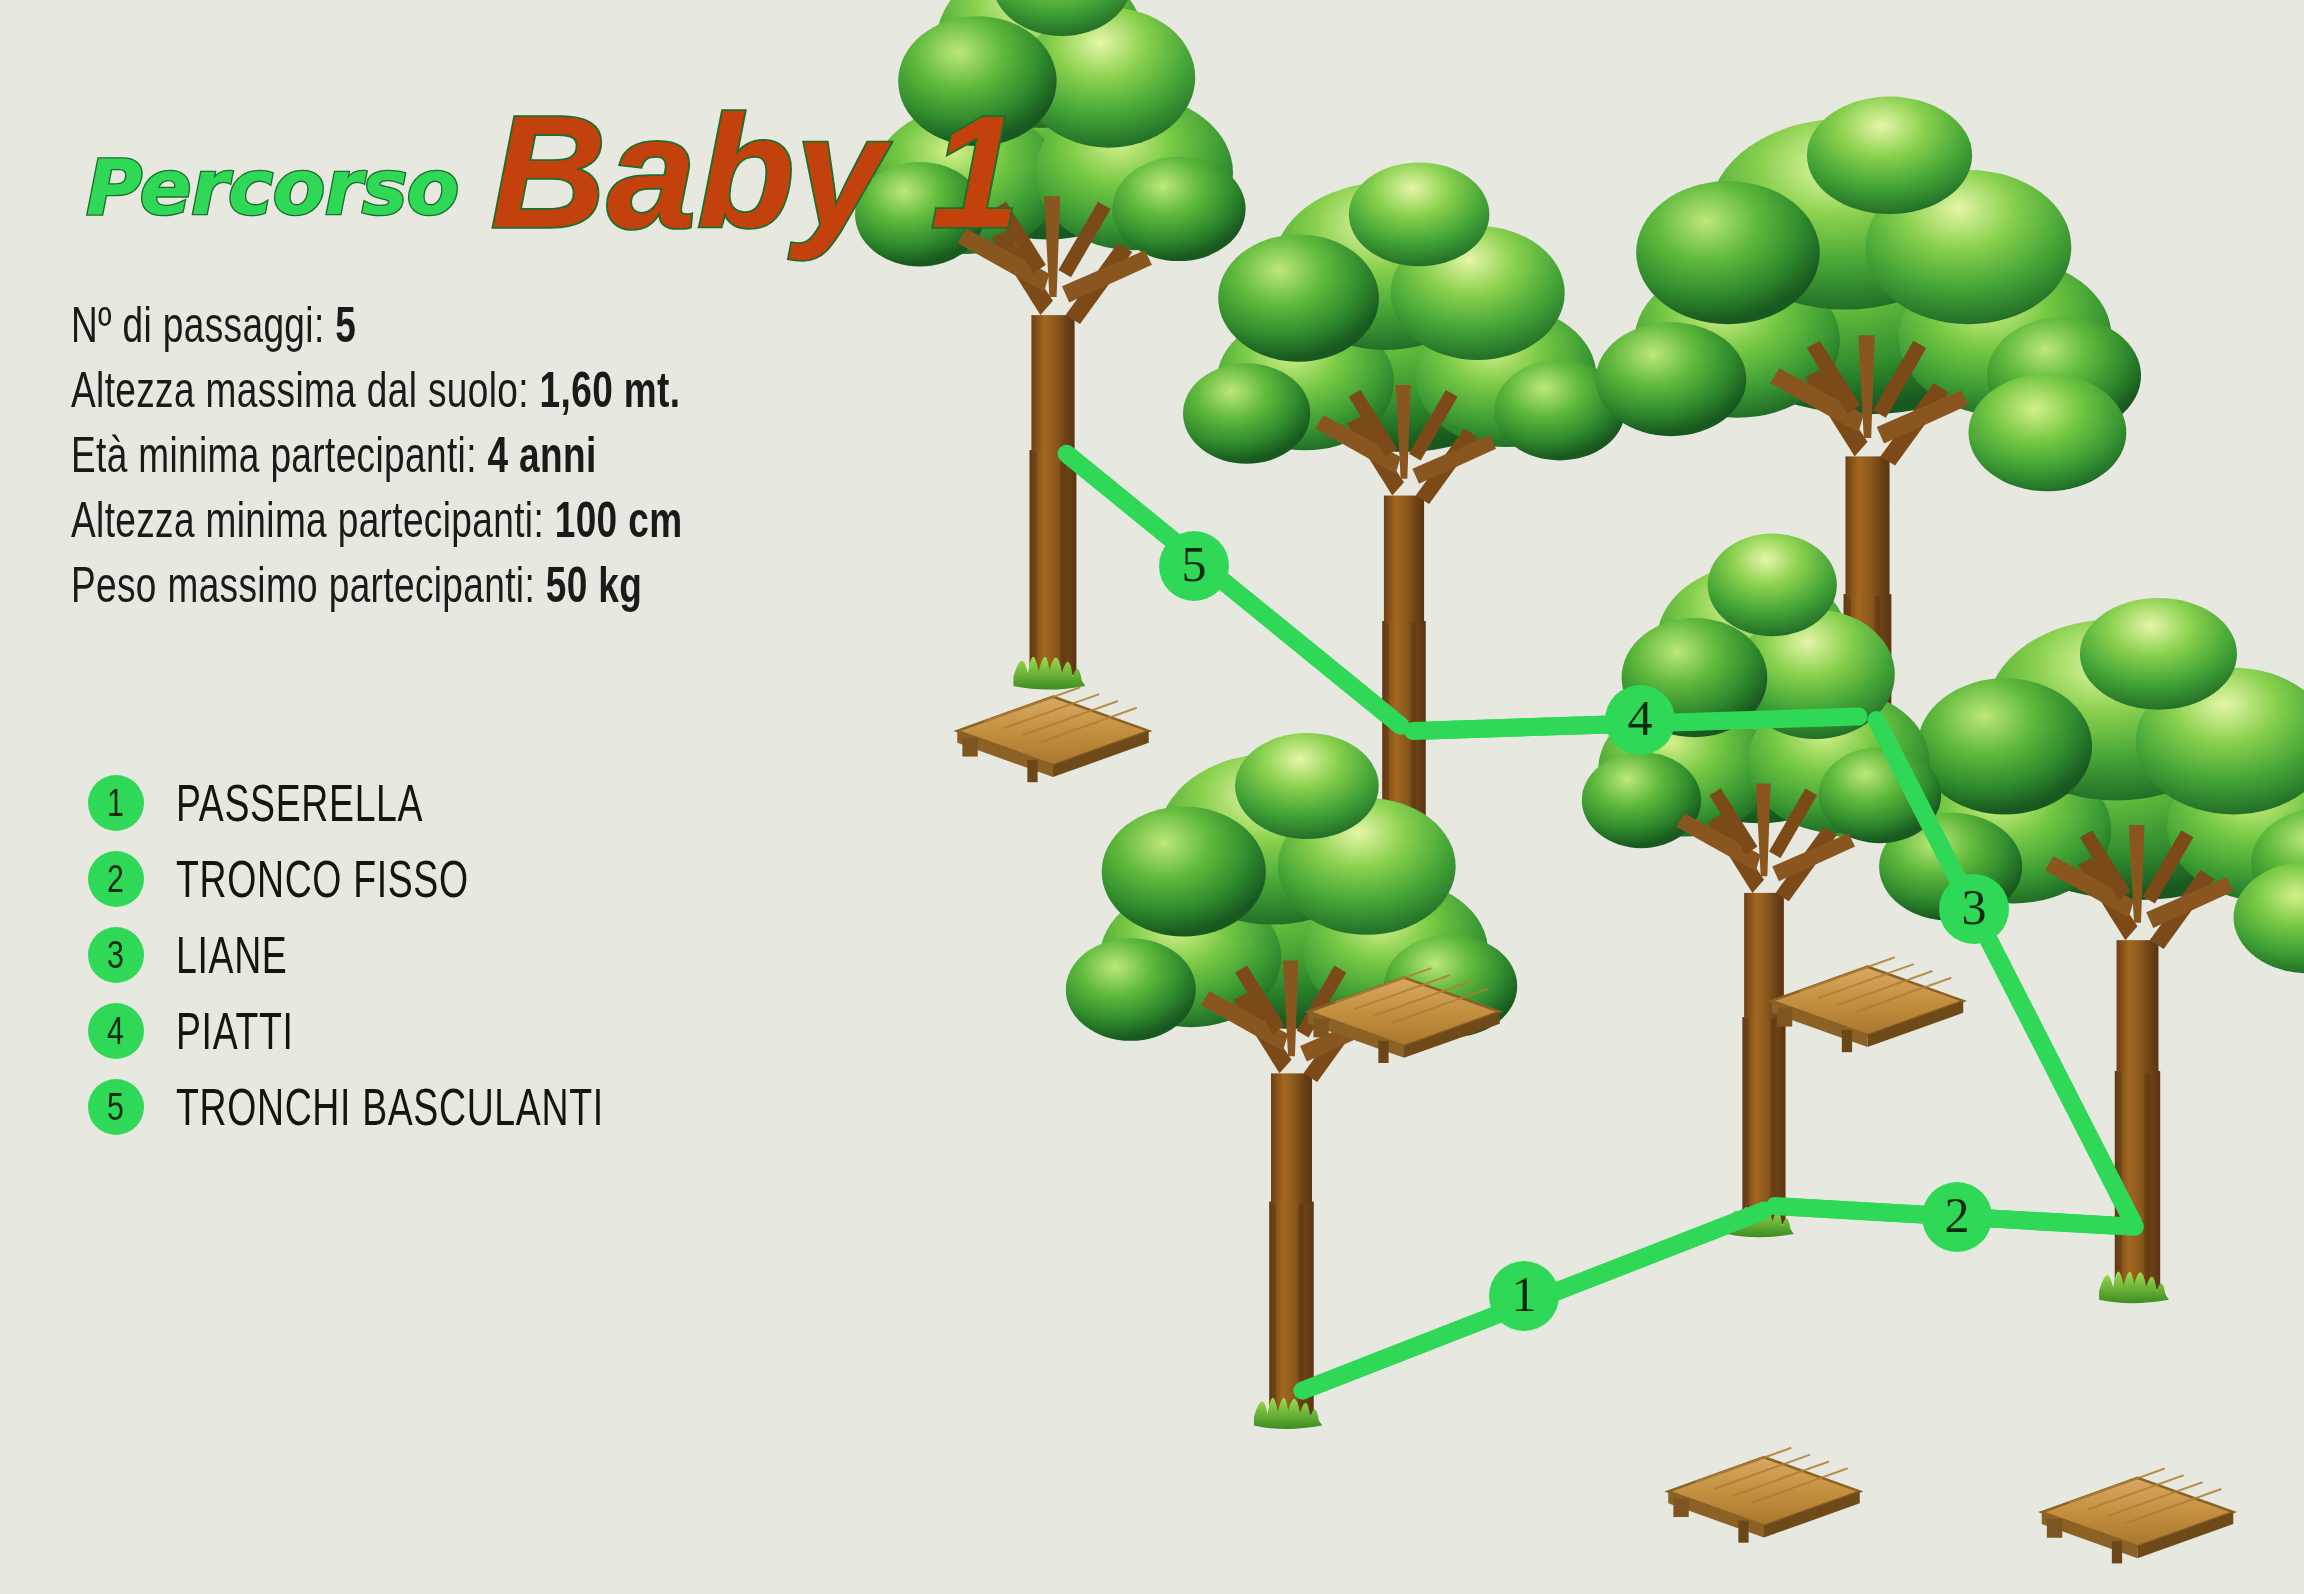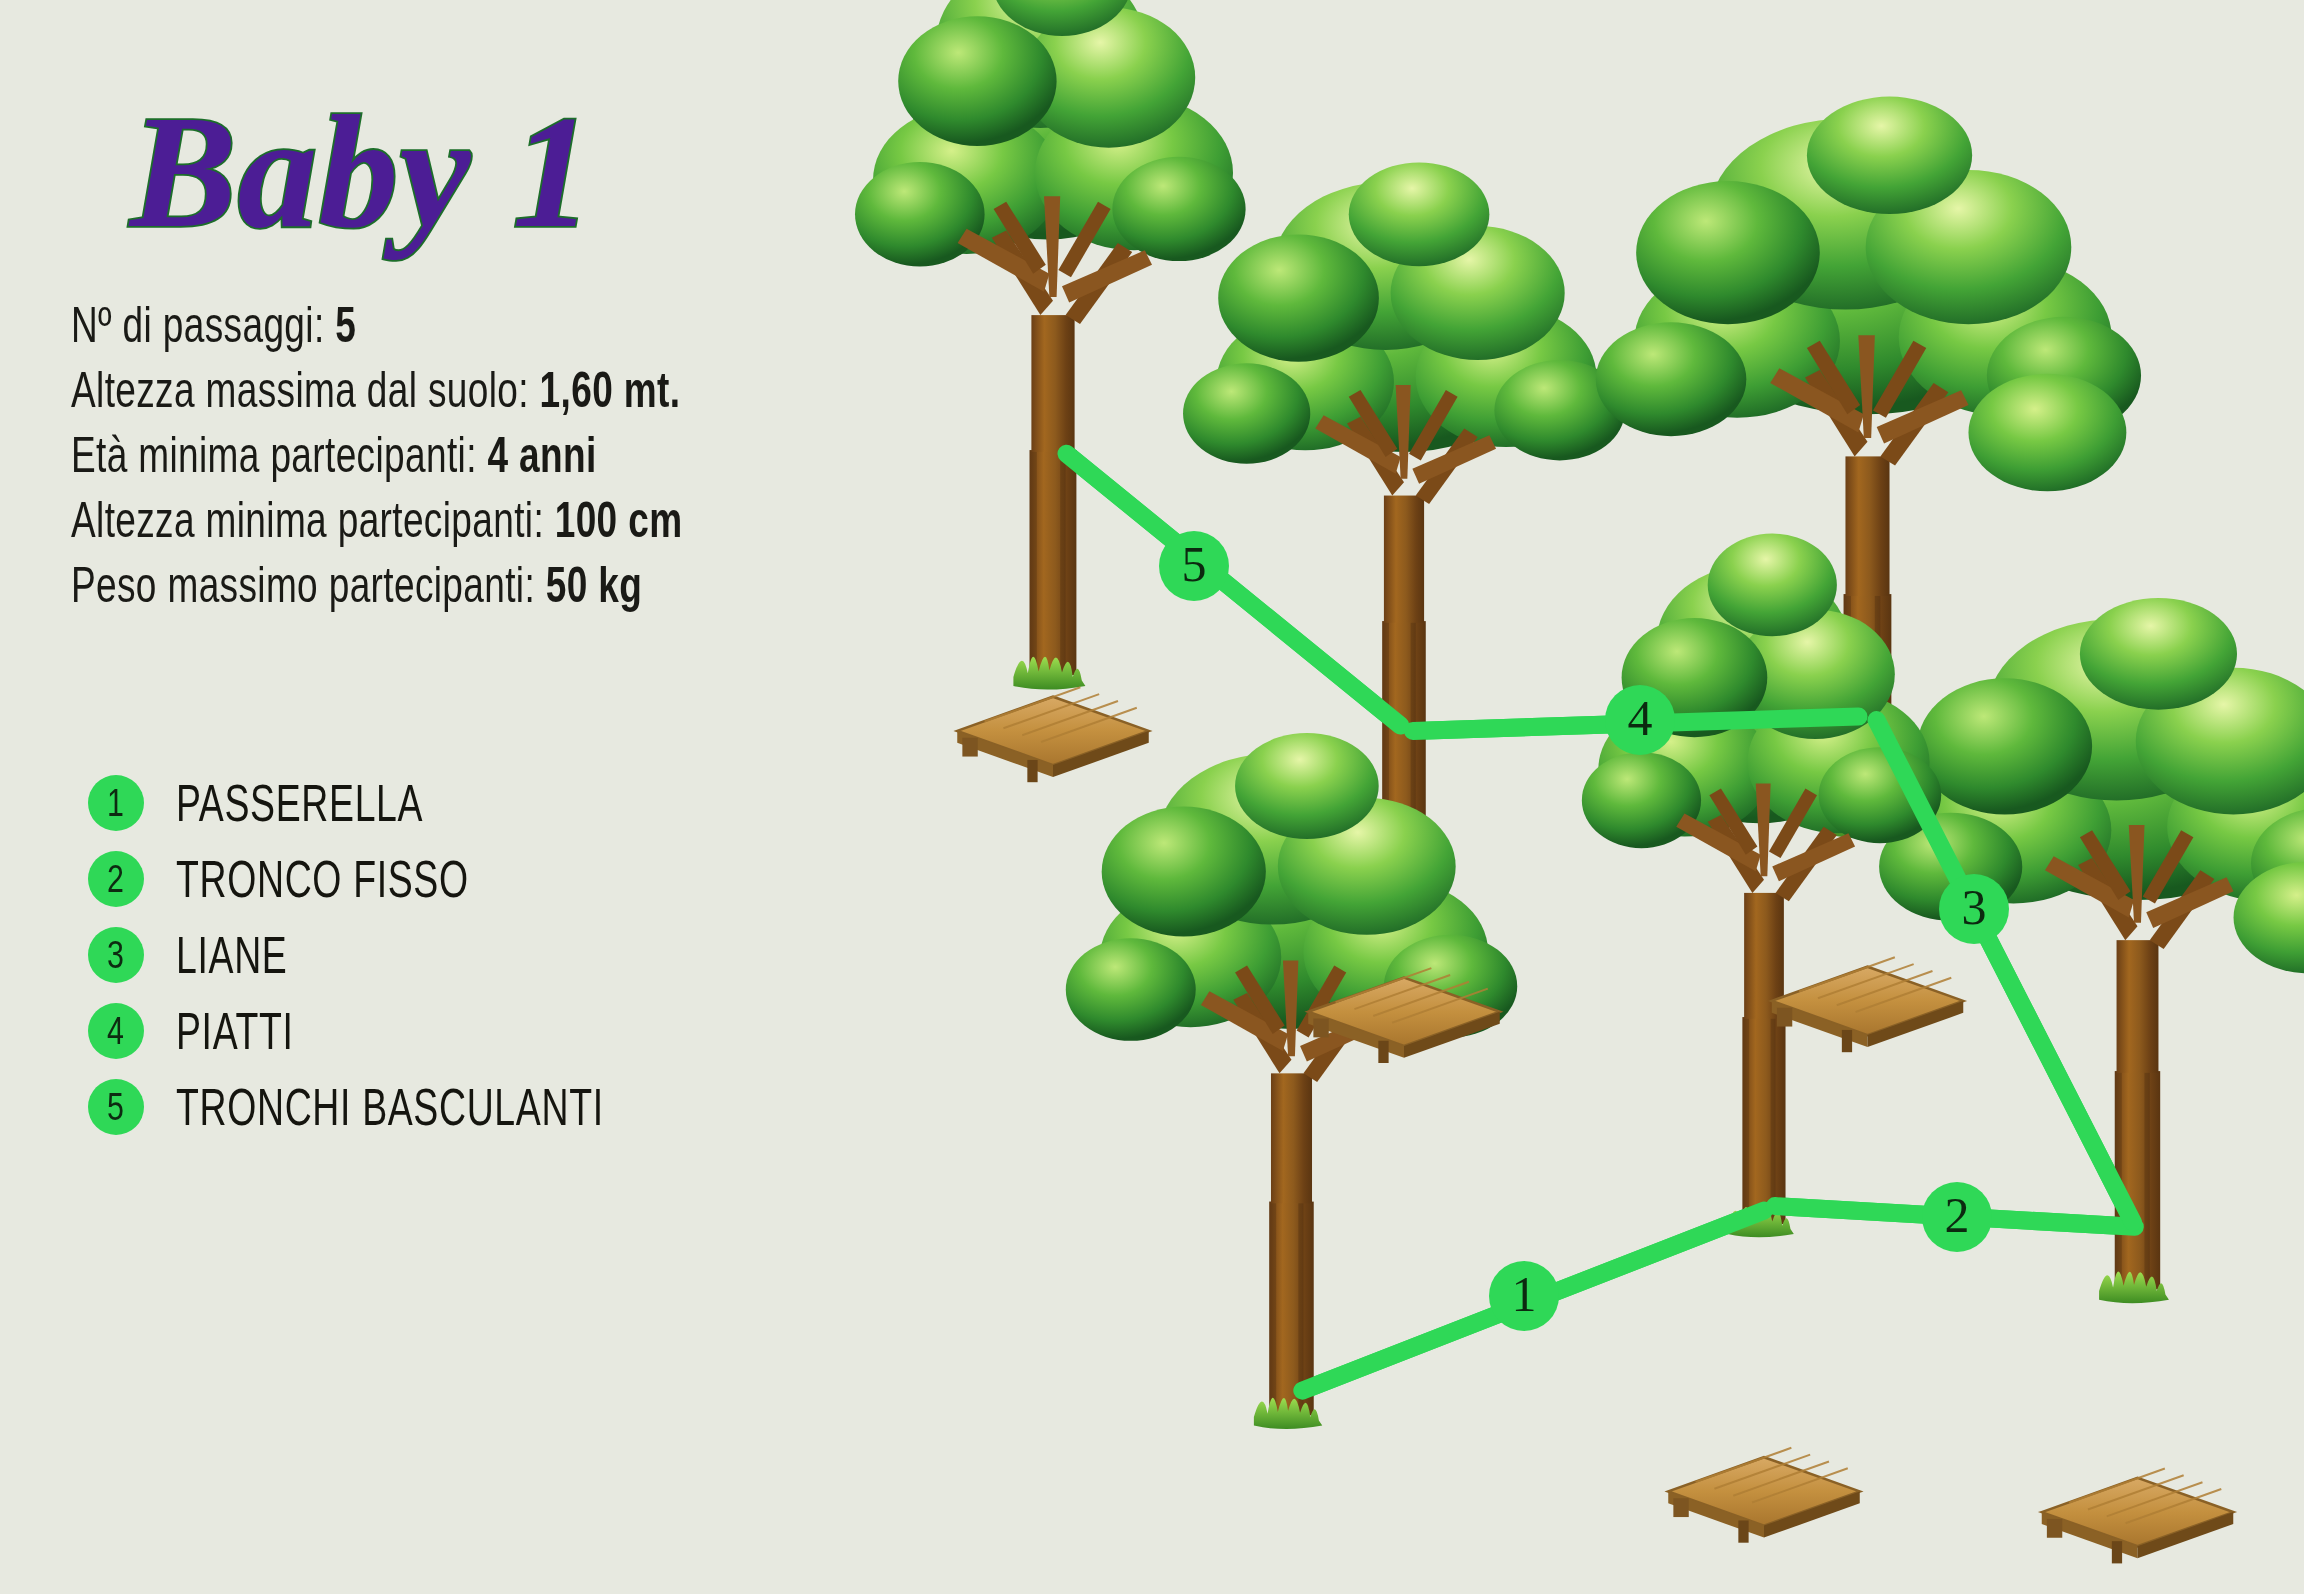--- a/index.html
+++ b/index.html
@@ -17,28 +17,28 @@
   .title-pre{
     font-family:"DejaVu Sans", sans-serif;
     font-weight:bold;font-style:italic;
     font-size:77px;letter-spacing:-0.9px;
     color:#2fd857;
     -webkit-text-stroke:2.7px #1d6e2a;
     paint-order:stroke fill;
     line-height:1;
   }
   .title-main{
-    font-family:Liberation Serif, serif;
+    font-family:Liberation Sans, sans-serif;
     font-weight:bold;font-style:italic;
     font-size:160px;letter-spacing:0.9px;
-    color:#4c1d95;
+    color:#c2410c;
     -webkit-text-stroke:3.6px #1d6e2a;
     paint-order:stroke fill;
     line-height:1;
-    margin-left:44px;
+    margin-left:32px;
     position:relative;top:12.6px;
   }
 
   
   .specs{position:absolute;left:71px;top:293px;}
   .spec-line{
     font-family:"Liberation Sans Narrow","Liberation Sans", sans-serif;
     font-size:50px;
     color:#1a1a16;
     line-height:1.30;
@@ -282,20 +282,21 @@
       </div>
       <div class="marker" style="left: 1640px; top: 720px;">
         <span>4</span>
       </div>
       <div class="marker" style="left: 1194px; top: 566px;">
         <span>5</span>
       </div>
     </div>
 
   <div class="title-block">
+    <div class="title-pre">Percorso</div>
     <div class="title-main">Baby 1</div>
   </div>
 
   <div class="specs">
     <div class="spec-line">
       <span>Nº di passaggi:</span>
       <span class="v"> 5</span>
     </div>
     <div class="spec-line">
       <span>Altezza massima dal suolo:</span>

